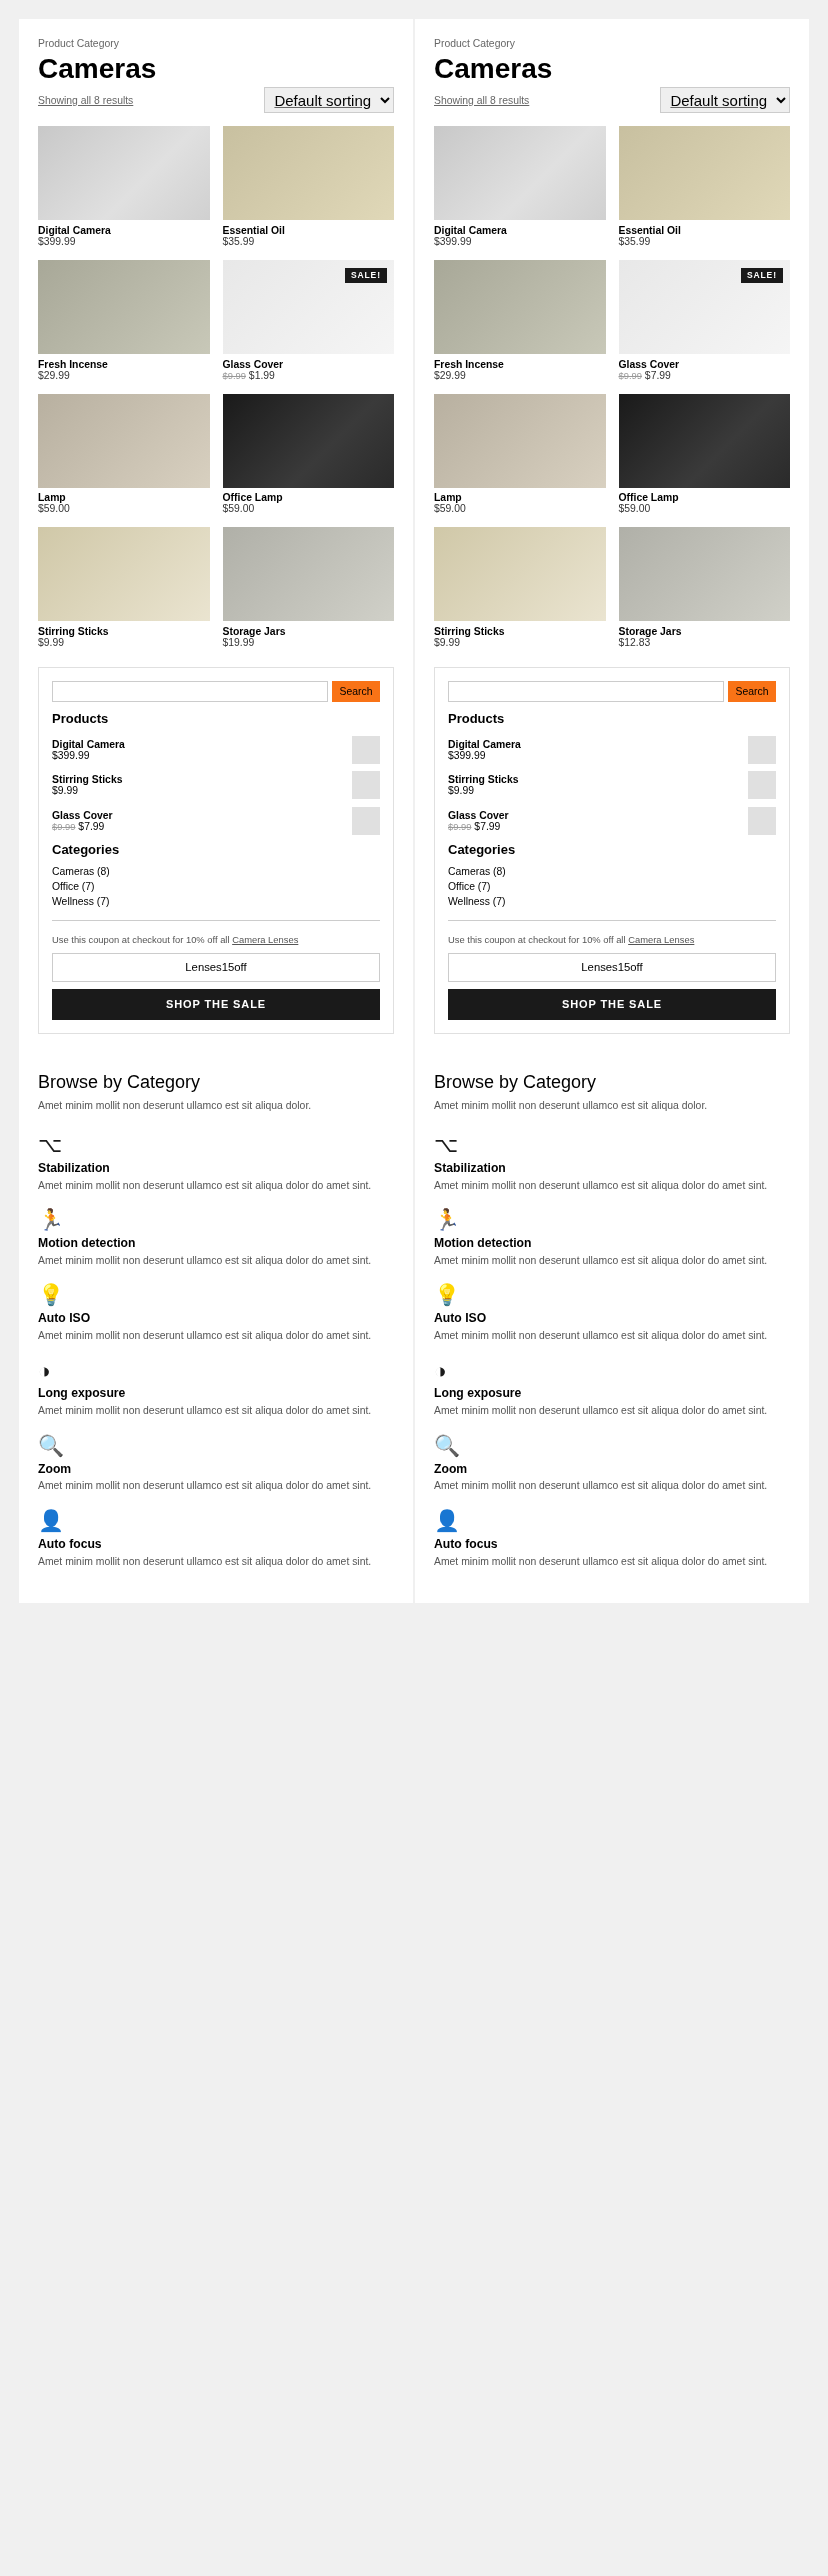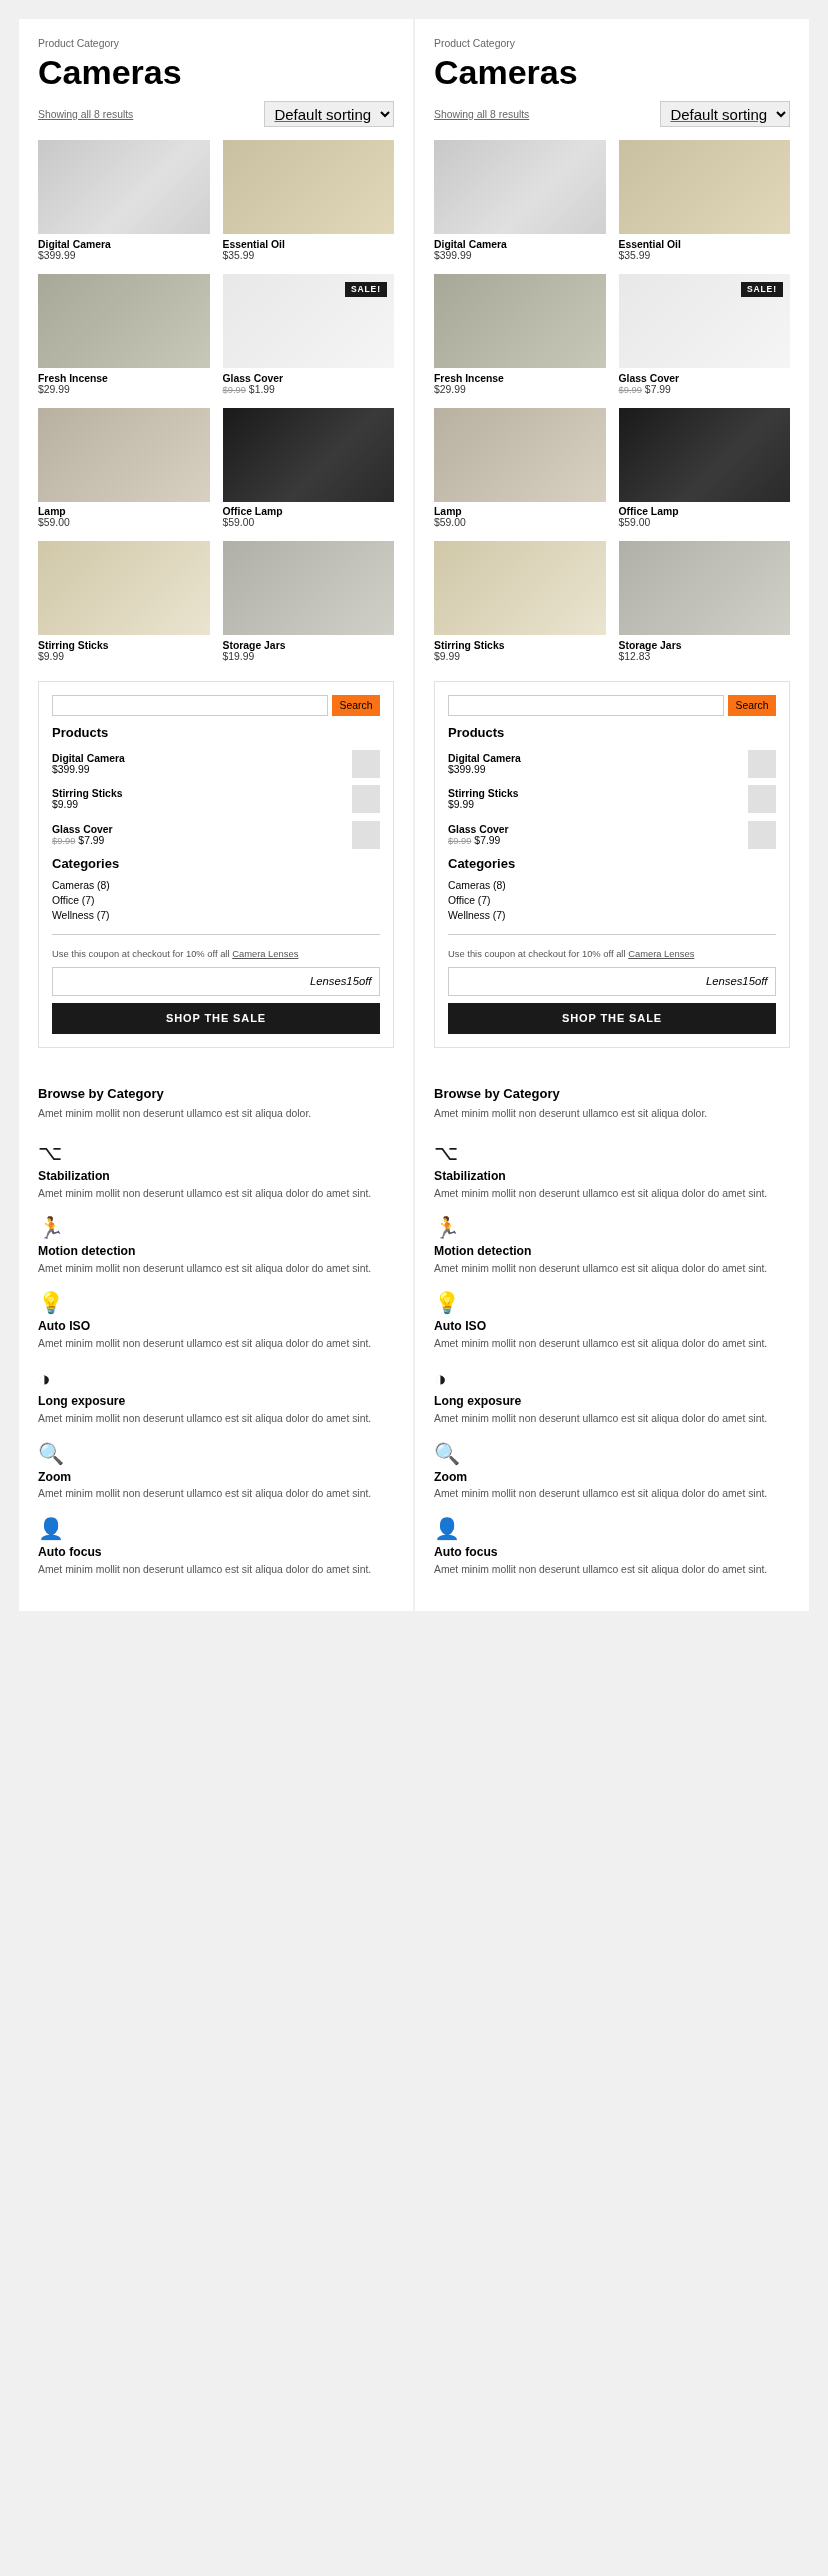--- a/index.html
+++ b/index.html
@@ -1,20 +1,20 @@
 <!DOCTYPE html>
 <html style="font-size:15px"><head>
   <meta charset="utf-8">
   <style>
     * { box-sizing: border-box; margin: 0; padding: 0; }
     body { font-family: Arial, Helvetica, sans-serif; background: #f0f0f0; display: flex; justify-content: center; padding: 19px; }
     .page-wrapper { display: flex; gap: 2px; width: 829px; }
     .column { flex: 1; background: #fff; padding: 19px; }
     .product-category-label { font-size: 10.4px; color: #666; margin-bottom: 3.8px; }
-    .page-title { font-size: 34px; font-weight: bold; margin-bottom: 9px; }
+    .page-title { font-size: 28px; font-weight: bold; margin-bottom: 2px; }
     .results-bar { display: flex; justify-content: space-between; align-items: center; margin-bottom: 13px; font-size: 10.4px; color: #666; text-decoration: underline; }
     .results-bar select { font-size: 15px; border: 0.9px solid #ccc; padding: 2.8px 5.6px; }
     .product-grid { display: grid; grid-template-columns: 1fr 1fr; gap: 13px; margin-bottom: 19px; }
     .product-card { position: relative; }
     .product-image { width: 100%; height: 94px; background: #e8e8e8; object-fit: cover; display: flex; align-items: center; justify-content: center; overflow: hidden; }
     .sale-badge { position: absolute; top: 7.5px; right: 7.5px; background: #1a1a1a; color: #fff; font-size: 8.5px; font-weight: bold; padding: 2.8px 5.6px; letter-spacing: 0.9px; }
     .product-name { font-size: 10.4px; font-weight: bold; margin-top: 4.7px; }
     .product-price { font-size: 10.4px; color: #333; }
     .product-price .old-price { text-decoration: line-through; color: #999; font-size: 9.4px; }
     
@@ -25,25 +25,25 @@
     .widget-title { font-size: 13px; font-weight: bold; margin-bottom: 9.4px; }
     .product-list-item { display: flex; align-items: center; justify-content: space-between; margin-bottom: 7.5px; }
     .product-list-info { font-size: 10.4px; }
     .product-list-info .pli-name { font-weight: bold; }
     .product-list-thumb { width: 28px; height: 28px; background: #e0e0e0; }
     .categories-list { list-style: none; }
     .categories-list li { font-size: 10.4px; margin-bottom: 3.8px; }
     .divider { border: none; border-top: 0.9px solid #ccc; margin: 13px 0; }
     .coupon-text { font-size: 9.4px; color: #555; margin-bottom: 7.5px; }
     .coupon-link { color: #555; }
-    .coupon-code-box { border: 0.9px solid #ccc; padding: 7.5px; text-align: right; font-size: 11.3px; margin-bottom: 7.5px; font-style: italic; }
+    .coupon-code-box { border: 0.9px solid #ccc; padding: 7.5px; text-align: center; font-size: 11.3px; margin-bottom: 7.5px; }
     .shop-sale-btn { display: block; width: 100%; background: #1a1a1a; color: #fff; padding: 9.4px; font-size: 11px; font-weight: bold; letter-spacing: 0.9px; border: none; cursor: pointer; text-transform: uppercase; }
     
     .browse-section { padding: 19px 0 0 0; }
-    .browse-title { font-size: 13px; font-weight: bold; margin-bottom: 5.6px; }
+    .browse-title { font-size: 18px; font-weight: normal; margin-bottom: 5.6px; }
     .browse-subtitle { font-size: 10.4px; color: #555; margin-bottom: 19px; line-height: 1.5; }
     .category-item { margin-bottom: 15px; }
     .category-icon { font-size: 21px; margin-bottom: 3.8px; color: #1a1a1a; }
     .category-name { font-size: 12.2px; font-weight: bold; margin-bottom: 2.8px; }
     .category-desc { font-size: 10.4px; color: #555; line-height: 1.5; }
   </style>
 </head>
 <body>
 
 <div class="page-wrapper">

